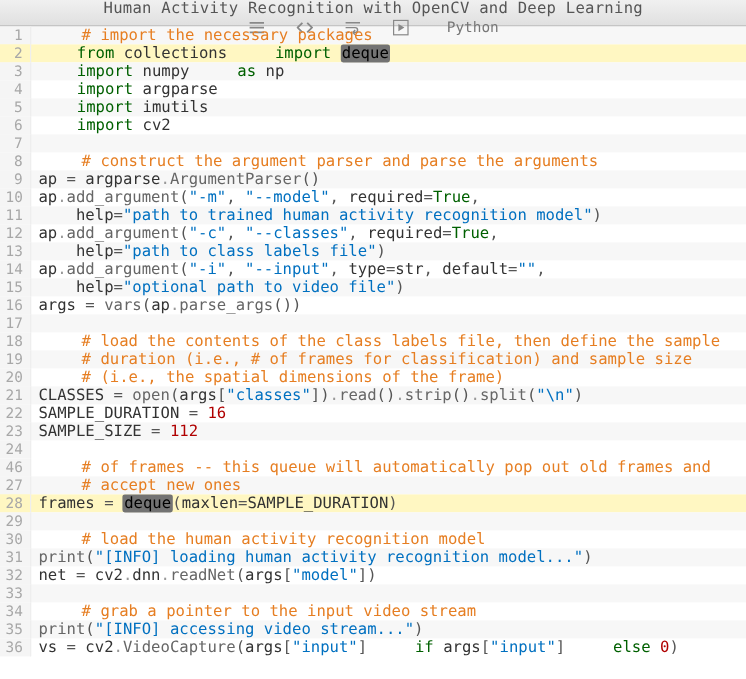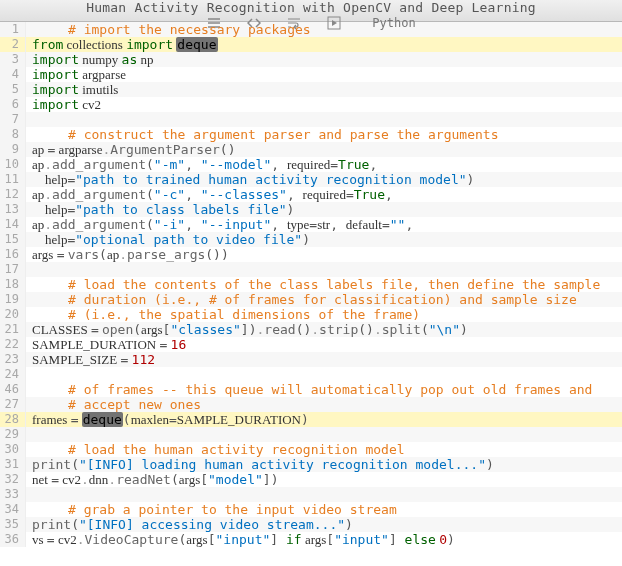--- a/index.html
+++ b/index.html
@@ -9,25 +9,25 @@
   .title-bar .ticons { display:flex; gap:24px; align-items:center; }
   .ticon { width:16px; height:16px; display:flex; align-items:center; justify-content:center; color:#888; }
   .lang { font-size:12px; color:#777; margin-left:6px; }
   .editor { height:544px; overflow:hidden; }
   .line { display:flex; height:15px; line-height:15px; white-space:pre; }
   .line.alt { background:#f7f7f7; }
   .line.hilite { background:#fff7c2; }
   .gutter { width:26px; text-align:right; padding-right:6px; color:#a8a8a8; background:#f5f5f5; flex:shrink 0; font-size:12px; border-right:1px solid #eee; }
   .line.hilite .gutter { background:#fff7c2; }
   .code { padding-left:6px; flex:1; }
-  .tok-kw { color:#006000; }
+  .tok-kw { color:#006000;margin-left:32px; }
   .tok-cm { color:#e67e22;margin-left:36px; }
   .tok-str { color:#0070c0; }
   .tok-num { color:#b00000; }
-  .tok-name { color:#333;font-family:Liberation Serif, serif; }
+  .tok-name { color:#333; }
   .tok-dot { color:#999; }
   .tok-punc { color:#555; }
   .tok-bool { color:#006000; }
   .tok-mark { background:#737373; color:#000; padding:0 1px; border-radius:2px; }
   .tok-call { color:#666; }
 </style>
 </head>
 <body>
 
 <div class="title-bar">

